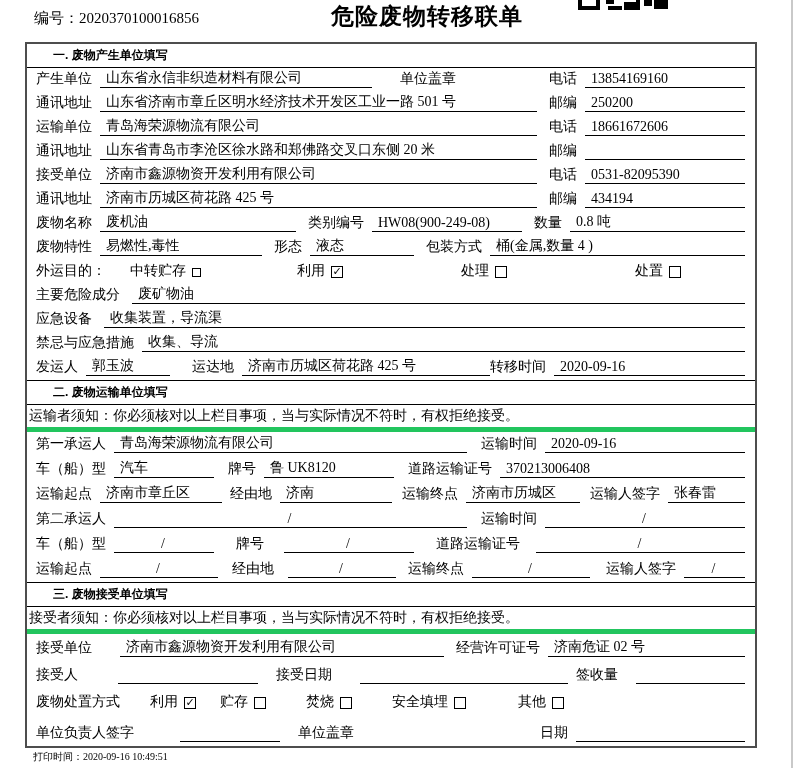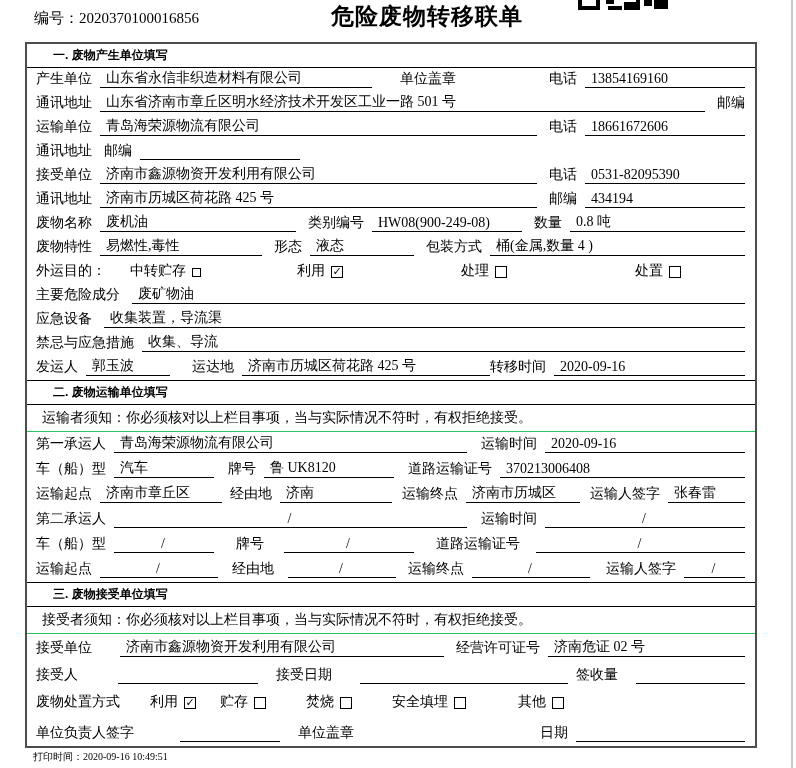--- a/index.html
+++ b/index.html
@@ -11,21 +11,21 @@
   .qr{position:absolute;left:578px;top:0;width:92px;height:10px;overflow:hidden}
   .qr .blk{position:absolute;background:#000}
   .qr .ring{position:absolute;left:0;top:-10px;width:22px;height:20px;border:4px solid #000;background:#fff}
   .page-edge{position:absolute;left:791px;top:0;width:2px;height:768px;background:#c9c9c9}
 
   .form-box{position:absolute;left:25px;top:42px;width:732px;height:706px;border:2px solid #4d4d4d;background:#fff;overflow:hidden}
   .sec-hd{font-family:"Liberation Sans","DejaVu Sans",sans-serif;font-weight:bold;font-size:12px;
           display:flex;align-items:center;padding-left:26px;border-bottom:1px solid #000}
   .s1 .sec-hd{height:24px}
   .s2 .sec-hd,.s3 .sec-hd{height:25px;border-top:1px solid #000}
-  .notice{height:27px;display:flex;align-items:center;padding-left:15px;border-bottom:1px solid #22c55e;white-space:nowrap}
+  .notice{height:27px;display:flex;align-items:center;padding-left:2px;border-bottom:5px solid #22c55e;white-space:nowrap}
 
   .row{display:flex;align-items:flex-end;padding:0 10px 4px 9px;white-space:nowrap}
   .s1 .row{height:24px}
   .s2 .row{height:25px}
   .s3 .row{height:27px}
   .s3 .row.tall{height:31px}
   .lbl{white-space:nowrap}
   .ul{border-bottom:1px solid #000;white-space:nowrap;padding:0 2px 0 6px;margin-left:8px;flex-shrink:0;min-height:17px}
   .grow{flex:1 1 auto}
   .sp{flex:1 1 auto}
@@ -63,31 +63,33 @@
       <span class="lbl" style="margin-left:28px">单位盖章</span>
       <span class="sp"></span>
       <span class="lbl">电话</span>
       <span class="ul" style="width:160px">13854169160</span>
     </div>
 
     <div class="row">
       <span class="lbl">通讯地址</span>
       <span class="ul grow">山东省济南市章丘区明水经济技术开发区工业一路 501 号</span>
       <span class="lbl" style="margin-left:12px">邮编</span>
+      <span class="ul" style="width:160px">250200</span>
     </div>
 
     <div class="row">
       <span class="lbl">运输单位</span>
       <span class="ul grow">青岛海荣源物流有限公司</span>
       <span class="lbl" style="margin-left:12px">电话</span>
       <span class="ul" style="width:160px">18661672606</span>
     </div>
 
     <div class="row">
       <span class="lbl">通讯地址</span>
+      <span class="ul grow">山东省青岛市李沧区徐水路和郑佛路交叉口东侧 20 米</span>
       <span class="lbl" style="margin-left:12px">邮编</span>
       <span class="ul" style="width:160px"></span>
     </div>
 
     <div class="row">
       <span class="lbl">接受单位</span>
       <span class="ul grow">济南市鑫源物资开发利用有限公司</span>
       <span class="lbl" style="margin-left:12px">电话</span>
       <span class="ul" style="width:160px">0531-82095390</span>
     </div>

